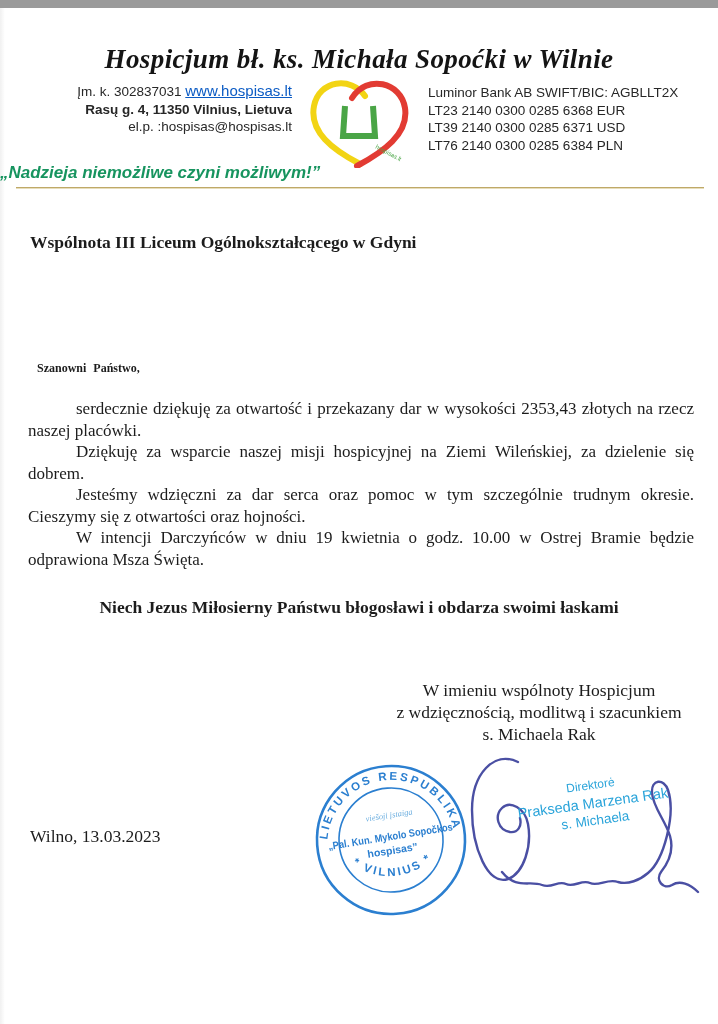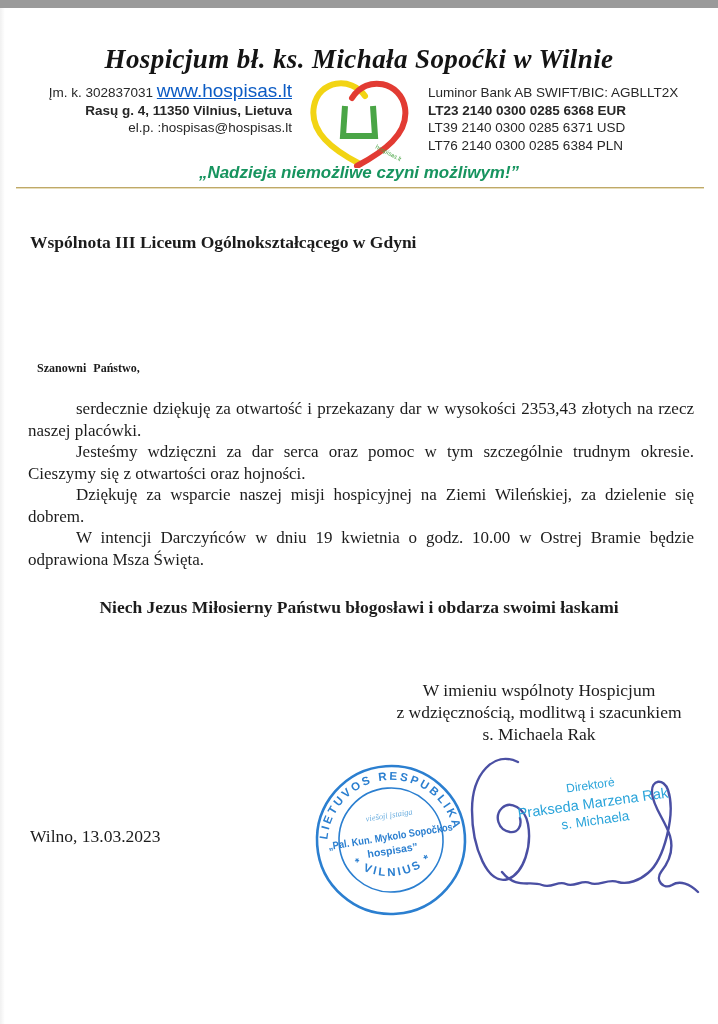--- a/index.html
+++ b/index.html
@@ -14,29 +14,29 @@
   }
   .title {
     position:absolute; top:36px; left:0; right:0; text-align:center;
     font-weight:bold; font-style:italic; font-size:27px; letter-spacing:0.4px; color:#141414;
   }
   .contact {
     position:absolute; top:74px; left:30px; width:262px; text-align:right;
     font-family:"Liberation Sans", sans-serif; font-size:13.5px; line-height:17.5px; color:#272727;
   }
   .contact .b { font-weight:bold; }
-  .link { color:#0b5bc4; text-decoration:underline; font-size:19px; }
+  .link { color:#0b5bc4; text-decoration:underline; font-size:15px; }
   .bank {
     position:absolute; top:76px; left:428px; width:282px; text-align:left;
     font-family:"Liberation Sans", sans-serif; font-size:13.5px; line-height:17.5px; color:#272727;
   }
-  .bank .b { font-weight:bold; }
+  .bank .b { font-weight:normal; }
   .logo { position:absolute; left:297px; top:66px; width:130px; height:94px; }
   .motto {
-    position:absolute; top:155px; left:0; right:0; text-align:center;
+    position:absolute; top:155px; left:0; right:0; text-align:left;
     font-family:"Liberation Sans", sans-serif; font-weight:bold; font-style:italic;
     font-size:17px; color:#17945f;
   }
   .rule { position:absolute; top:179px; left:16px; right:14px; height:1px;
           background:#bfa968; box-shadow:0 1px 0 #e7ddbb; }
   .recipient { position:absolute; top:224px; left:30px; font-weight:bold; font-size:17.5px; }
   .salutation { position:absolute; top:353px; left:37px; font-weight:bold; font-size:12px; word-spacing:4px; }
   .body { position:absolute; top:390px; left:28px; width:666px; font-size:17px; line-height:21.5px; text-align:justify; }
   .body p { margin:0; text-indent:48px; }
   .blessing { position:absolute; top:589px; left:0; right:0; text-align:center; font-weight:bold; font-size:17.5px;font-family:Liberation Serif, serif; }
@@ -80,22 +80,22 @@
     <div class="b">LT23 2140 0300 0285 6368 EUR</div>
     <div>LT39 2140 0300 0285 6371 USD</div>
     <div>LT76 2140 0300 0285 6384 PLN</div>
   </div>
 
   <div class="recipient">Wspólnota III Liceum Ogólnokształcącego w Gdyni</div>
   <div class="salutation">Szanowni  Państwo,</div>
 
   <div class="body">
     <p>serdecznie dziękuję za otwartość i  przekazany dar w wysokości  2353,43 złotych na rzecz naszej placówki.</p>
+    <p>Dziękuję za wsparcie naszej misji hospicyjnej na Ziemi Wileńskiej, za dzielenie się dobrem.</p>
     <p>Jesteśmy wdzięczni za dar serca oraz pomoc w tym szczególnie trudnym okresie. Cieszymy się z otwartości oraz hojności.</p>
-    <p>Dziękuję za wsparcie naszej misji hospicyjnej na Ziemi Wileńskiej, za dzielenie się dobrem.</p>
     <p>W intencji Darczyńców w dniu 19 kwietnia o godz. 10.00 w Ostrej Bramie będzie odprawiona Msza Święta.</p>
   </div>
 
   <div class="blessing">Niech Jezus Miłosierny Państwu błogosławi i obdarza swoimi łaskami</div>
 
   <div class="signoff">
     <div>W imieniu wspólnoty Hospicjum</div>
     <div>z wdzięcznością, modlitwą i szacunkiem</div>
     <div>s. Michaela Rak</div>
   </div>

